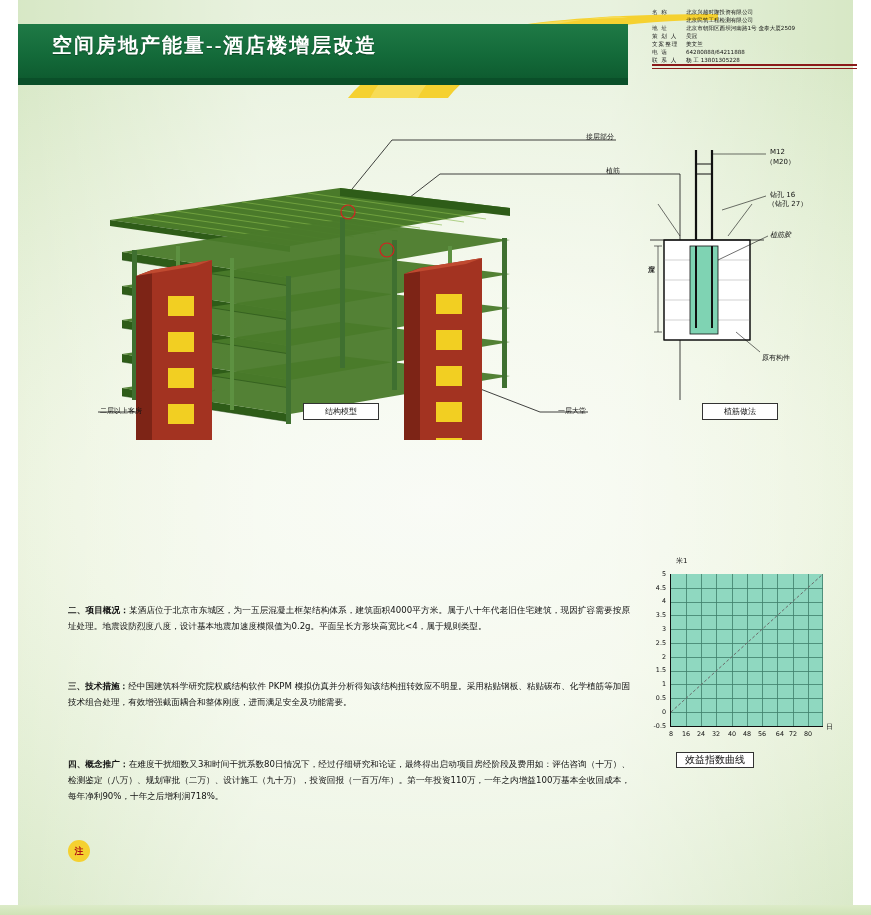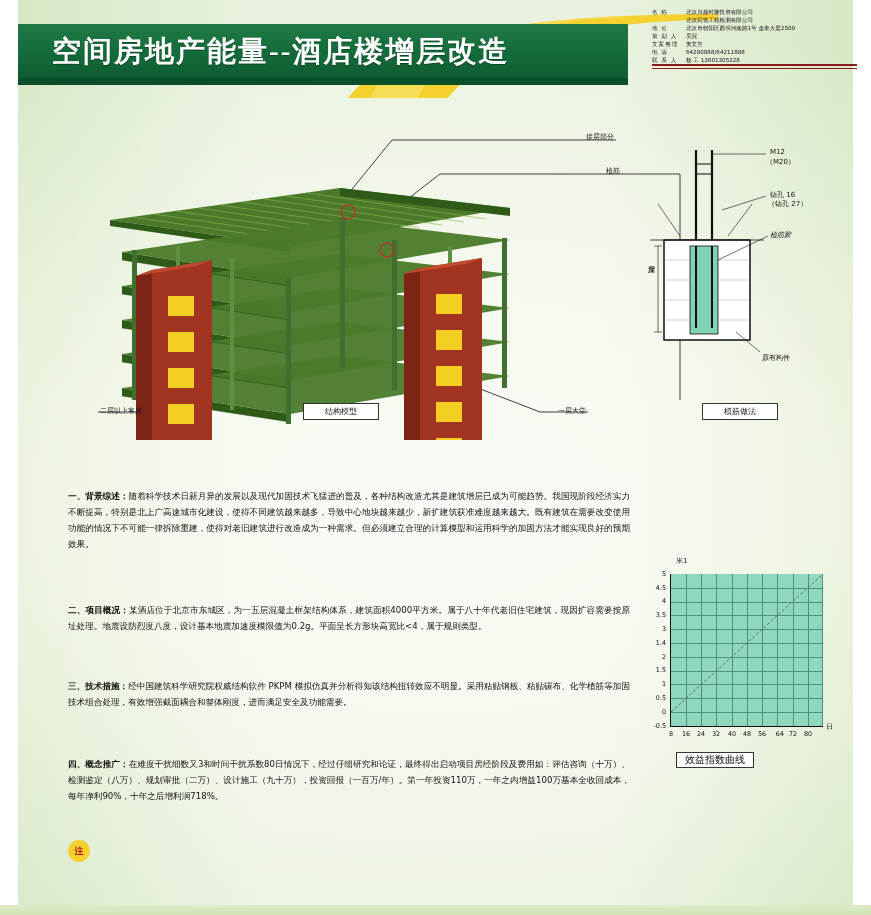--- a/index.html
+++ b/index.html
@@ -40,21 +40,21 @@
     position:absolute;left:0;top:68px;width:610px;height:7px;
     background:#0a4f29;
   }
   .hdr-yellow{
     position:absolute;left:0;top:0;width:700px;height:88px;
     overflow:hidden;pointer-events:none;
   }
   .hdr-yellow svg{display:block;}
   #doc-title{
     position:absolute;left:34px;top:22px;
-    font-size:29px;font-weight:bold;color:#ffffff;
+    font-size:20px;font-weight:bold;color:#ffffff;
     letter-spacing:2px;
     font-family:Liberation Serif, serif;
     white-space:nowrap;
     text-shadow:0 1px 1px rgba(0,0,0,.35);
   }
 
   
   #company-box{
     position:absolute;right:14px;top:8px;width:205px;
     font-size:5.6px;line-height:8px;color:#111;
@@ -342,23 +342,20 @@
 
     <div class="callout-label" style="left:730px;top:48px;">M12</div>
     <div class="callout-label" style="left:726px;top:57px;">（M20）</div>
     <div class="callout-label" style="left:730px;top:90px;">钻孔 16</div>
     <div class="callout-label" style="left:728px;top:99px;">（钻孔 27）</div>
     <div class="callout-label" style="left:730px;top:130px;font-style:italic;">植筋胶</div>
     <div class="callout-label" style="left:722px;top:253px;">原有构件</div>
     <div class="callout-label" style="left:606px;top:160px;writing-mode:vertical-rl;">深度</div>
   </div>
 
-  <div class="para" style="left:68px;top:488px;width:562px;">
-    <b>一、背景综述：</b><span>随着科学技术日新月异的发展以及现代加固技术飞猛进的普及，各种结构改造尤其是建筑增层已成为可能趋势。我国现阶段经济实力不断提高，特别是北上广高速城市化建设，使得不同建筑越来越多，导致中心地块越来越少，新扩建筑获准难度越来越大。既有建筑在需要改变使用功能的情况下不可能一律拆除重建，使得对老旧建筑进行改造成为一种需求。但必须建立合理的计算模型和运用科学的加固方法才能实现良好的预期效果。</span>
-  </div>
 
   <div class="para" style="left:68px;top:602px;width:562px;">
     <b>二、项目概况：</b><span>某酒店位于北京市东城区，为一五层混凝土框架结构体系，建筑面积4000平方米。属于八十年代老旧住宅建筑，现因扩容需要按原址处理。地震设防烈度八度，设计基本地震加速度模限值为0.2g。平面呈长方形块高宽比&lt;4，属于规则类型。</span>
   </div>
 
   <div class="para" style="left:68px;top:678px;width:562px;">
     <b>三、技术措施：</b><span>经中国建筑科学研究院权威结构软件 PKPM 模拟仿真并分析得知该结构扭转效应不明显。采用粘贴钢板、粘贴碳布、化学植筋等加固技术组合处理，有效增强截面耦合和整体刚度，进而满足安全及功能需要。</span>
   </div>
 
   <div class="para" style="left:68px;top:756px;width:562px;">
@@ -396,21 +393,21 @@
       <svg class="trend-line" viewBox="0 0 152 152">
         <line x1="0" y1="138" x2="152" y2="0" stroke="#6a6a6a" stroke-width="1" stroke-dasharray="3 2"></line>
       </svg>
     </div>
 
     <div class="ytick" style="left:0px;top:15px;">5</div>
     <div class="ytick" style="left:0px;top:29px;">4.5</div>
     <div class="ytick" style="left:0px;top:42px;">4</div>
     <div class="ytick" style="left:0px;top:56px;">3.5</div>
     <div class="ytick" style="left:0px;top:70px;">3</div>
-    <div class="ytick" style="left:0px;top:84px;">1.4</div>
+    <div class="ytick" style="left:0px;top:84px;">2.5</div>
     <div class="ytick" style="left:0px;top:98px;">2</div>
     <div class="ytick" style="left:0px;top:111px;">1.5</div>
     <div class="ytick" style="left:0px;top:125px;">1</div>
     <div class="ytick" style="left:0px;top:139px;">0.5</div>
     <div class="ytick" style="left:0px;top:153px;">0</div>
     <div class="ytick" style="left:0px;top:167px;">-0.5</div>
 
     <div class="xtick" style="left:24px;top:174px;">8</div>
     <div class="xtick" style="left:39px;top:174px;">16</div>
     <div class="xtick" style="left:54px;top:174px;">24</div>

